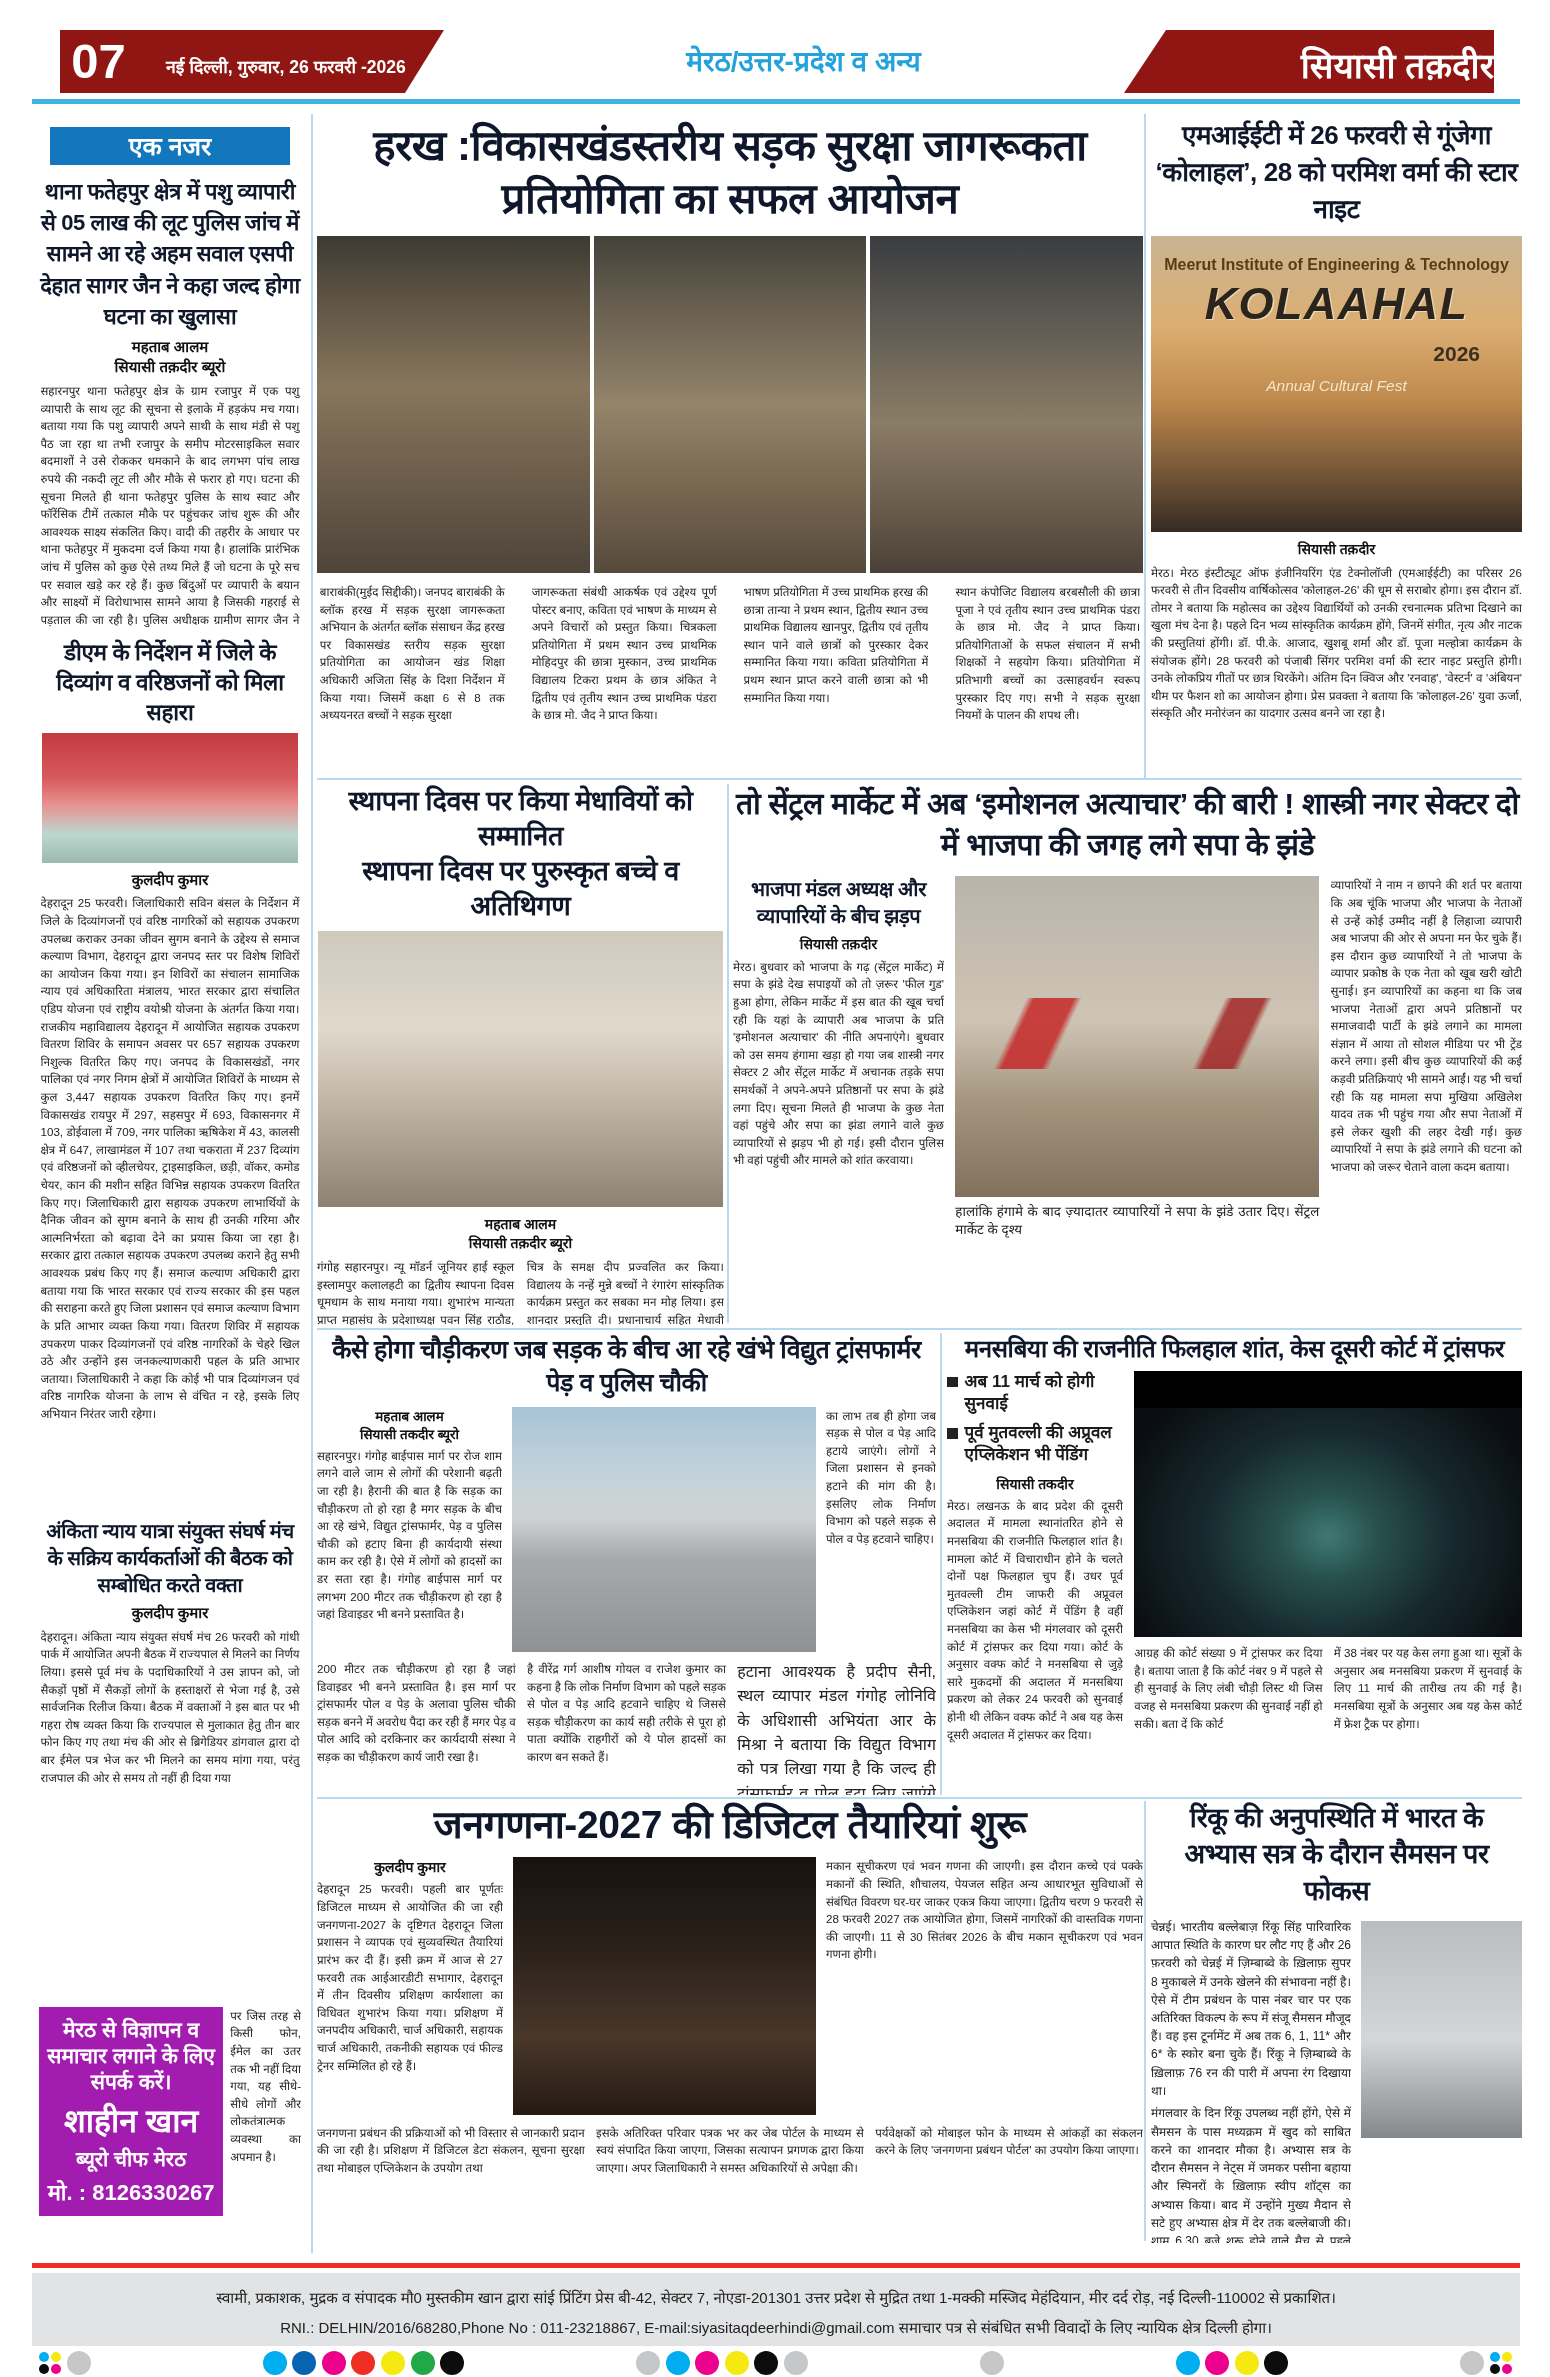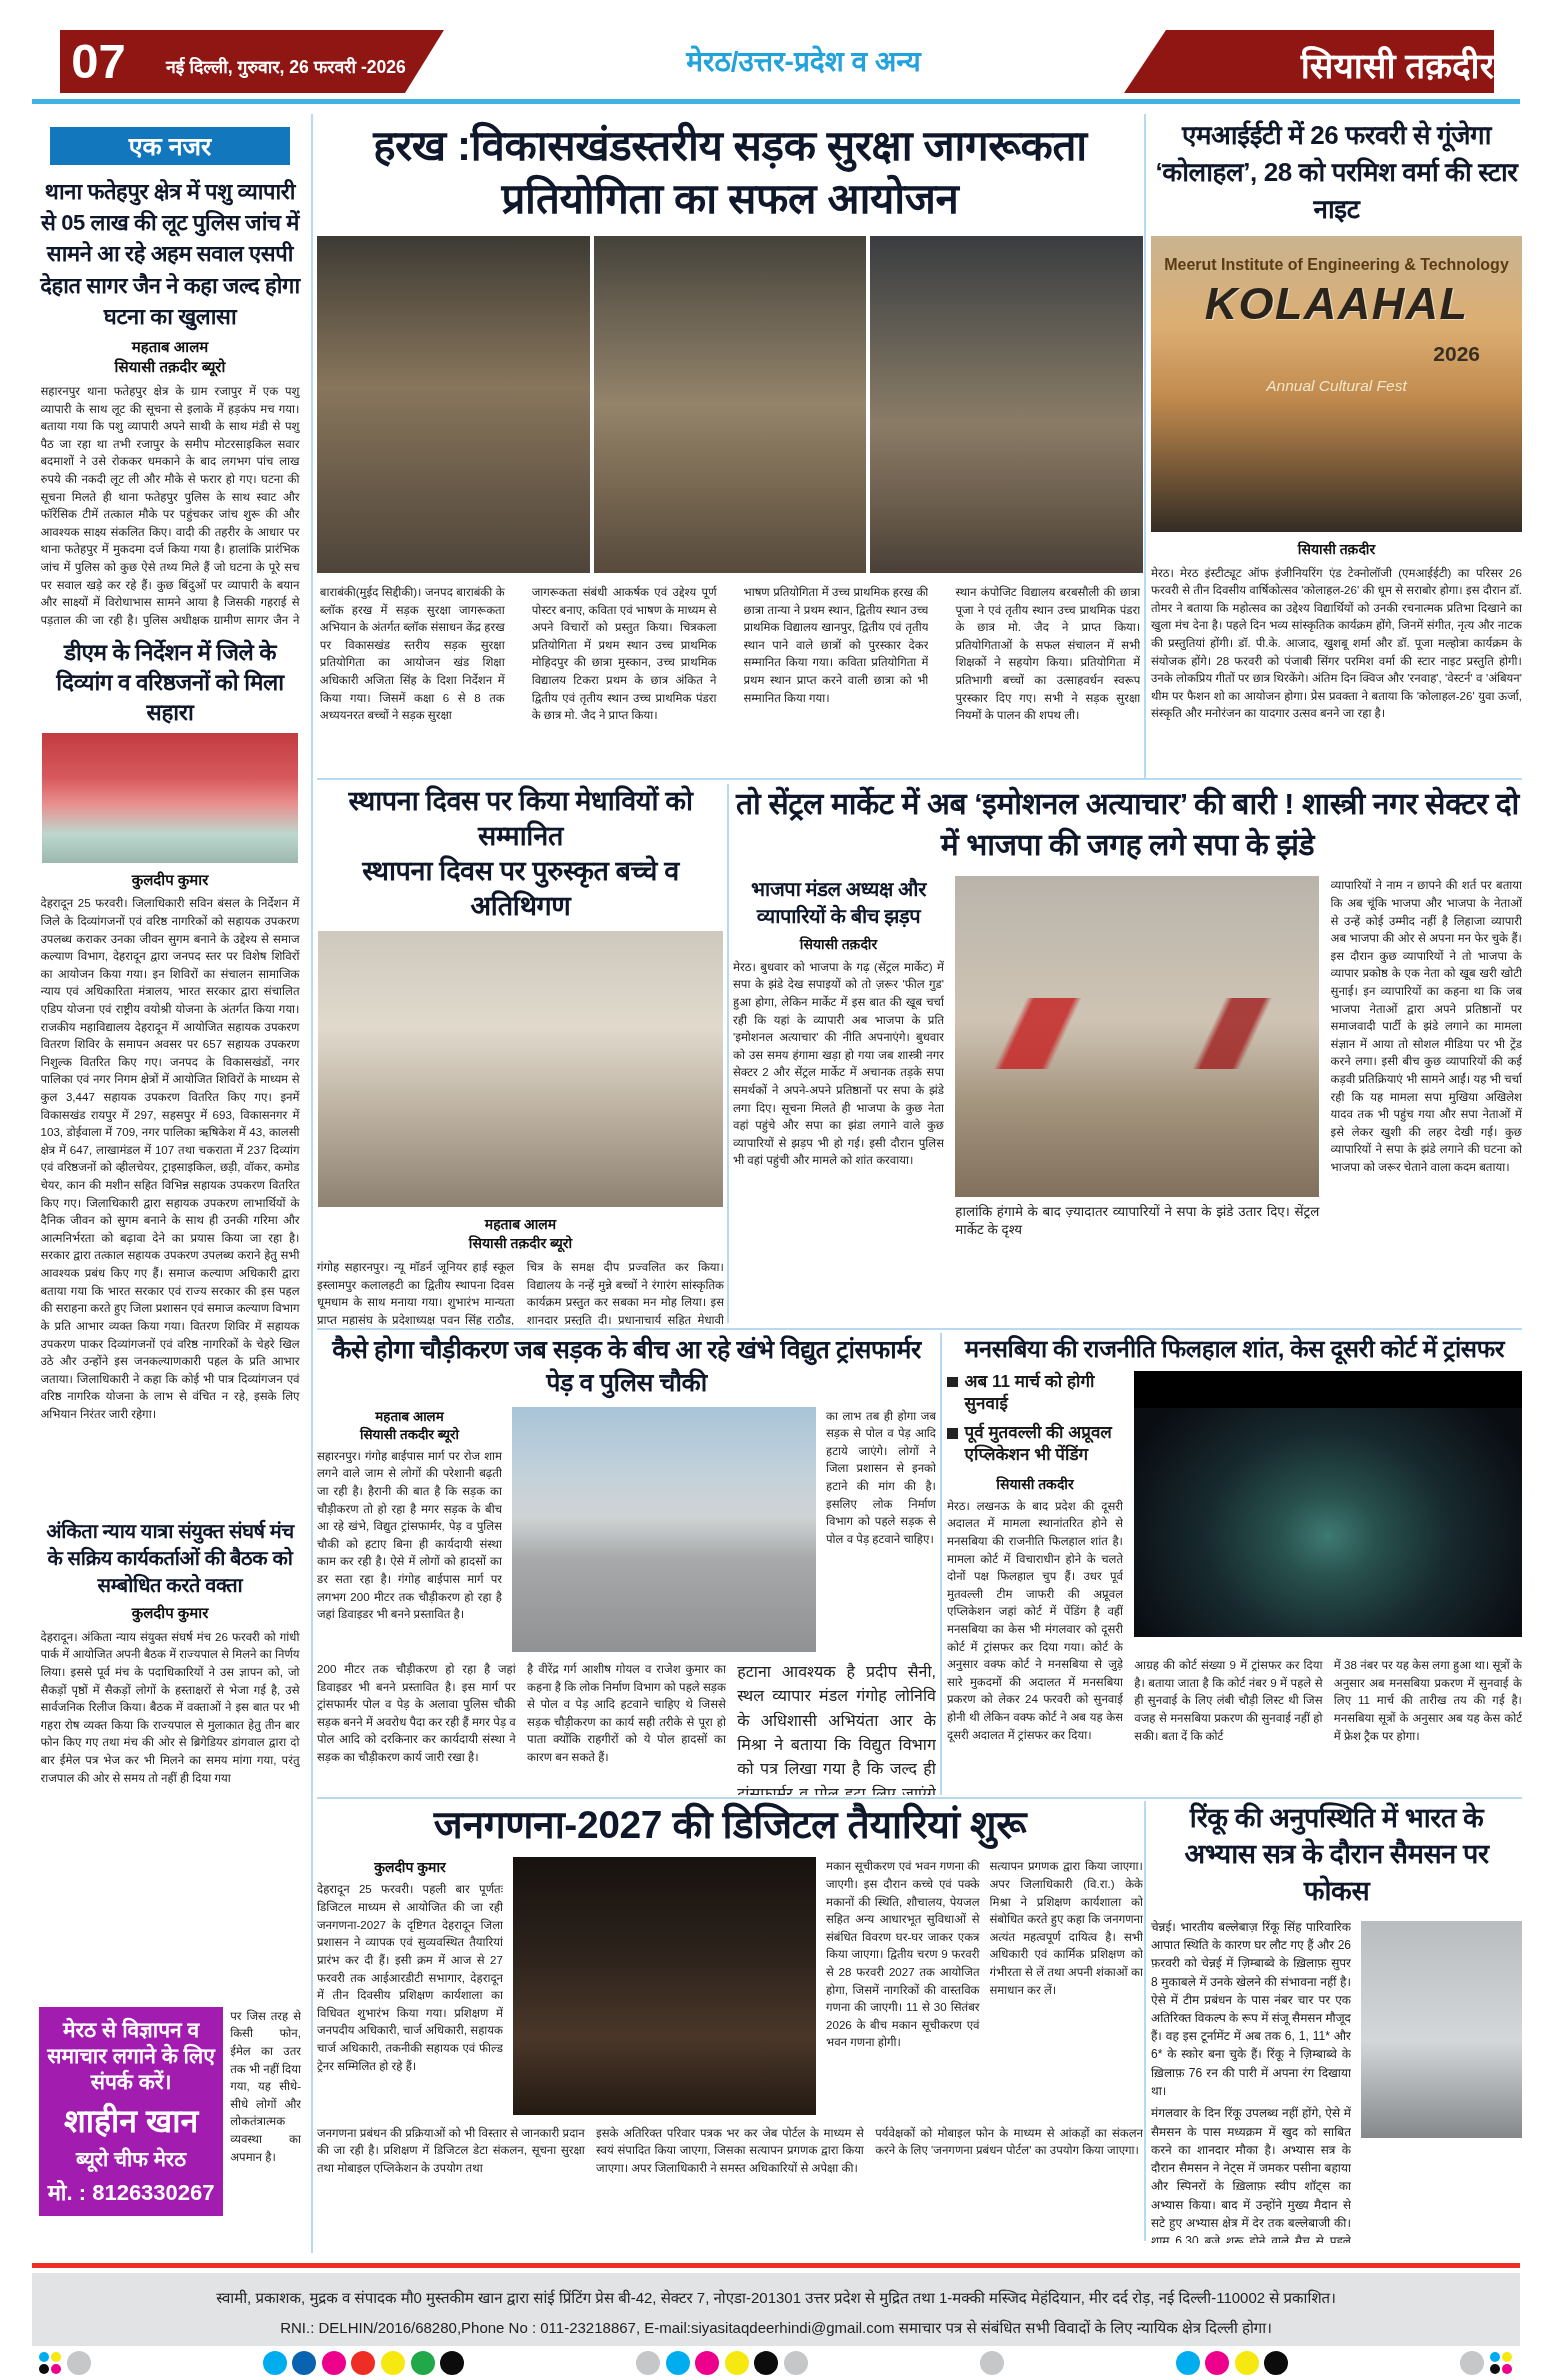--- a/index.html
+++ b/index.html
@@ -198,38 +198,37 @@
           <span class="sq"></span>
           <span>पूर्व मुतवल्ली की अप्रूवल एप्लिकेशन भी पेंडिंग</span>
         </div>
         <div class="byline" style="font-size:14px;margin-top:2.8px;">सियासी तकदीर</div>
         <div class="bodytext" style="font-size:11.6px;margin-top:4.2px;height:296px;">मेरठ। लखनऊ के बाद प्रदेश की दूसरी अदालत में मामला स्थानांतरित होने से मनसबिया की राजनीति फिलहाल शांत है। मामला कोर्ट में विचाराधीन होने के चलते दोनों पक्ष फिलहाल चुप हैं। उधर पूर्व मुतवल्ली टीम जाफरी की अप्रूवल एप्लिकेशन जहां कोर्ट में पेंडिंग है वहीं मनसबिया का केस भी मंगलवार को दूसरी कोर्ट में ट्रांसफर कर दिया गया। कोर्ट के अनुसार वक्फ कोर्ट ने मनसबिया से जुड़े सारे मुकदमों की अदालत में मनसबिया प्रकरण को लेकर 24 फरवरी को सुनवाई होनी थी लेकिन वक्फ कोर्ट ने अब यह केस दूसरी अदालत में ट्रांसफर कर दिया।</div>
       </div>
       <div style="flex:1;">
         <div class="photo ph-mosque" style="height:266px;">
           <div class="mosque-strip"></div>
         </div>
-        <div style="display:flex;gap:11.3px;margin-top:19px;height:140px;">
+        <div style="display:flex;gap:11.3px;margin-top:7px;height:140px;">
           <div class="bodytext" style="font-size:11.6px;flex:1;">आग्रह की कोर्ट संख्या 9 में ट्रांसफर कर दिया है। बताया जाता है कि कोर्ट नंबर 9 में पहले से ही सुनवाई के लिए लंबी चौड़ी लिस्ट थी जिस वजह से मनसबिया प्रकरण की सुनवाई नहीं हो सकी। बता दें कि कोर्ट</div>
           <div class="bodytext" style="font-size:11.6px;flex:1;">में 38 नंबर पर यह केस लगा हुआ था। सूत्रों के अनुसार अब मनसबिया प्रकरण में सुनवाई के लिए 11 मार्च की तारीख तय की गई है। मनसबिया सूत्रों के अनुसार अब यह केस कोर्ट में फ्रेश ट्रैक पर होगा।</div>
         </div>
       </div>
     </div>
   </div>
 
   <div class="abs" style="left:317px;top:1802px;width:826px;height:440px;overflow:hidden;">
     <div class="hl" style="font-size:39px;line-height:1.2;">जनगणना-2027 की डिजिटल तैयारियां शुरू</div>
     <div style="display:flex;gap:10px;margin-top:8.5px;height:258px;">
       <div style="flex:0 0 186px;">
         <div class="byline" style="font-size:14px;">कुलदीप कुमार</div>
         <div class="bodytext" style="font-size:11.6px;margin-top:4.2px;height:234px;">देहरादून 25 फरवरी। पहली बार पूर्णतः डिजिटल माध्यम से आयोजित की जा रही जनगणना-2027 के दृष्टिगत देहरादून जिला प्रशासन ने व्यापक एवं सुव्यवस्थित तैयारियां प्रारंभ कर दी हैं। इसी क्रम में आज से 27 फरवरी तक आईआरडीटी सभागार, देहरादून में तीन दिवसीय प्रशिक्षण कार्यशाला का विधिवत शुभारंभ किया गया। प्रशिक्षण में जनपदीय अधिकारी, चार्ज अधिकारी, सहायक चार्ज अधिकारी, तकनीकी सहायक एवं फील्ड ट्रेनर सम्मिलित हो रहे हैं।</div>
       </div>
       <div class="photo ph-census" style="flex:0 0 303px;"></div>
       <div class="bodytext" style="font-size:11.6px;flex:1;">मकान सूचीकरण एवं भवन गणना की जाएगी। इस दौरान कच्चे एवं पक्के मकानों की स्थिति, शौचालय, पेयजल सहित अन्य आधारभूत सुविधाओं से संबंधित विवरण घर-घर जाकर एकत्र किया जाएगा। द्वितीय चरण 9 फरवरी से 28 फरवरी 2027 तक आयोजित होगा, जिसमें नागरिकों की वास्तविक गणना की जाएगी। 11 से 30 सितंबर 2026 के बीच मकान सूचीकरण एवं भवन गणना होगी।</div>
-      <div class="bodytext" style="font-size:11.6px;flex:1;">सत्यापन प्रगणक द्वारा किया जाएगा। अपर जिलाधिकारी (वि.रा.) केके मिश्रा ने प्रशिक्षण कार्यशाला को संबोधित करते हुए कहा कि जनगणना अत्यंत महत्वपूर्ण दायित्व है। सभी अधिकारी एवं कार्मिक प्रशिक्षण को गंभीरता से लें तथा अपनी शंकाओं का समाधान कर लें।</div>
     </div>
     <div style="display:flex;gap:11.3px;margin-top:8.5px;height:99px;">
       <div class="bodytext" style="font-size:11.6px;flex:1;">जनगणना प्रबंधन की प्रक्रियाओं को भी विस्तार से जानकारी प्रदान की जा रही है। प्रशिक्षण में डिजिटल डेटा संकलन, सूचना सुरक्षा तथा मोबाइल एप्लिकेशन के उपयोग तथा</div>
       <div class="bodytext" style="font-size:11.6px;flex:1;">इसके अतिरिक्त परिवार पत्रक भर कर जेब पोर्टल के माध्यम से स्वयं संपादित किया जाएगा, जिसका सत्यापन प्रगणक द्वारा किया जाएगा। अपर जिलाधिकारी ने समस्त अधिकारियों से अपेक्षा की।</div>
       <div class="bodytext" style="font-size:11.6px;flex:1;">पर्यवेक्षकों को मोबाइल फोन के माध्यम से आंकड़ों का संकलन करने के लिए 'जनगणना प्रबंधन पोर्टल' का उपयोग किया जाएगा।</div>
     </div>
   </div>
 
   <div class="abs" style="left:1151px;top:1800px;width:371px;height:443px;overflow:hidden;">
     <div class="hl" style="font-size:27px;line-height:1.35;">रिंकू की अनुपस्थिति में भारत के अभ्यास सत्र के दौरान सैमसन पर फोकस</div>

